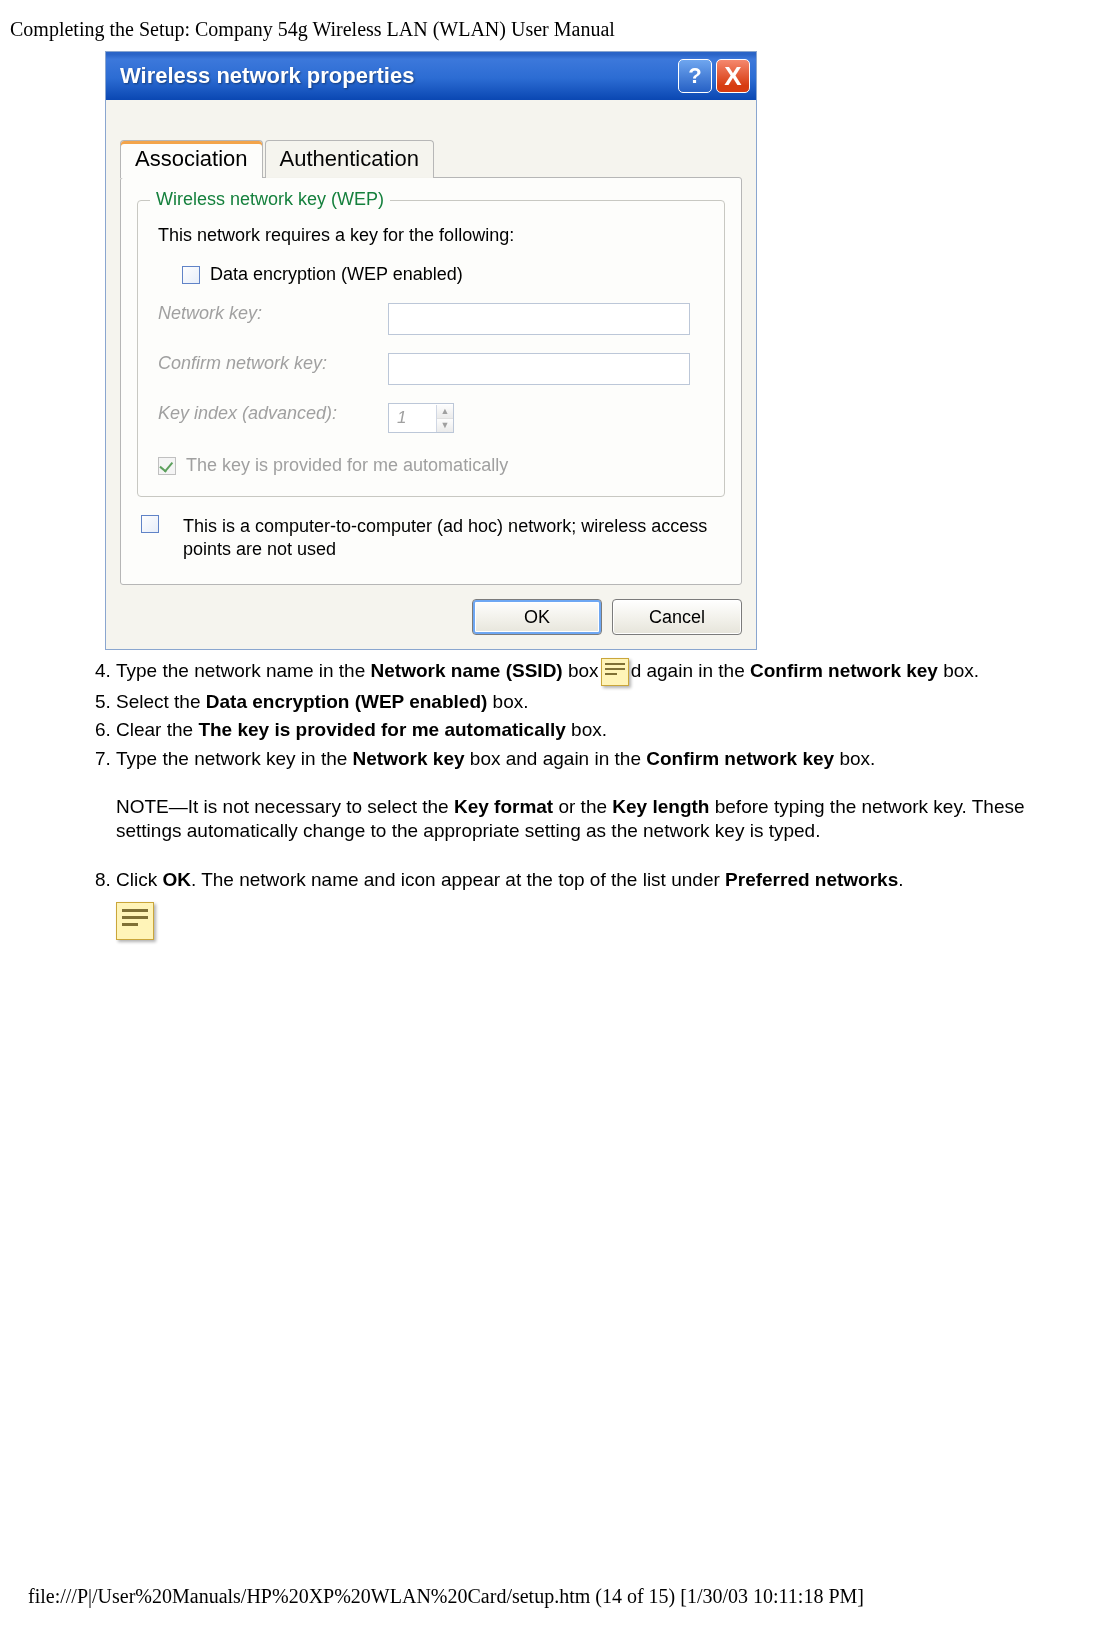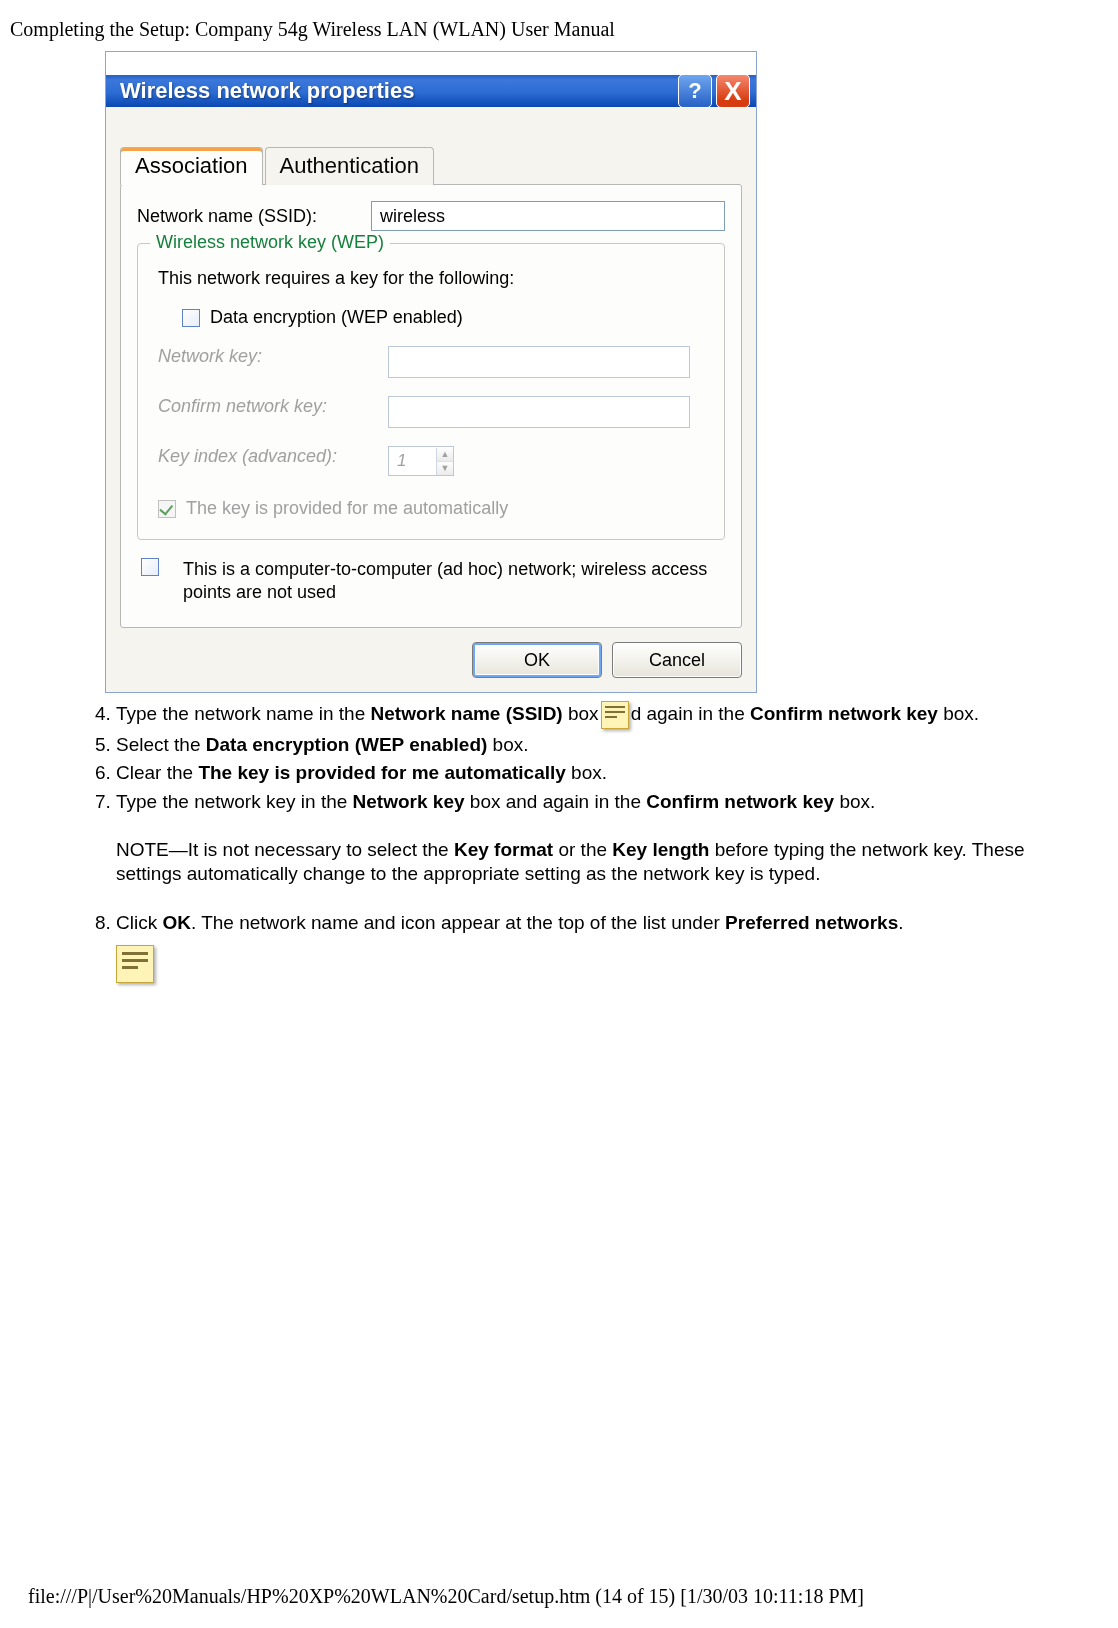--- a/index.html
+++ b/index.html
@@ -36,25 +36,24 @@
     margin-left: 95px;
     width: 650px;
     border: 1px solid #8aa6cf;
     background: #fff;
     box-shadow: 0 0 0 0;
   }
   .titlebar {
     display: flex;
     justify-content: space-between;
     align-items: center;
-    height: 32px;
+    height: 48px;
     padding: 0 6px 0 14px;
     background: linear-gradient(180deg, #2a64c7 0%, #2a64c7 5%, #3c78db 15%, #2c6cd3 55%, #0a47b2 100%);
     color: #fff;
-    margin-top: 23px;
   }
   .titlebar-text {
     font-size: 22px;
     font-weight: bold;
     text-shadow: 1px 1px 2px rgba(0,0,0,0.4);
     font-family: "Trebuchet MS", Tahoma, Verdana, sans-serif;
   }
   .titlebar-buttons {
     display: flex;
     gap: 4px;
@@ -356,24 +355,20 @@
       </div>
     </div>
 
     <div class="dialog-body">
       <div class="tabstrip">
         <div class="tab selected">Association</div>
         <div class="tab unselected">Authentication</div>
       </div>
 
       <div class="tabpanel">
-        <div class="row">
-          <label class="label">Network name (SSID):</label>
-          <input class="text-input" value="wireless" style="">
-        </div>
 
         <div class="fieldset">
           <div class="legend">Wireless network key (WEP)</div>
 
           <div class="requires-text">This network requires a key for the following:</div>
 
           <div class="check-row">
             <div class="xpcheckbox"></div>
             <span>Data encryption (WEP enabled)</span>
           </div>

